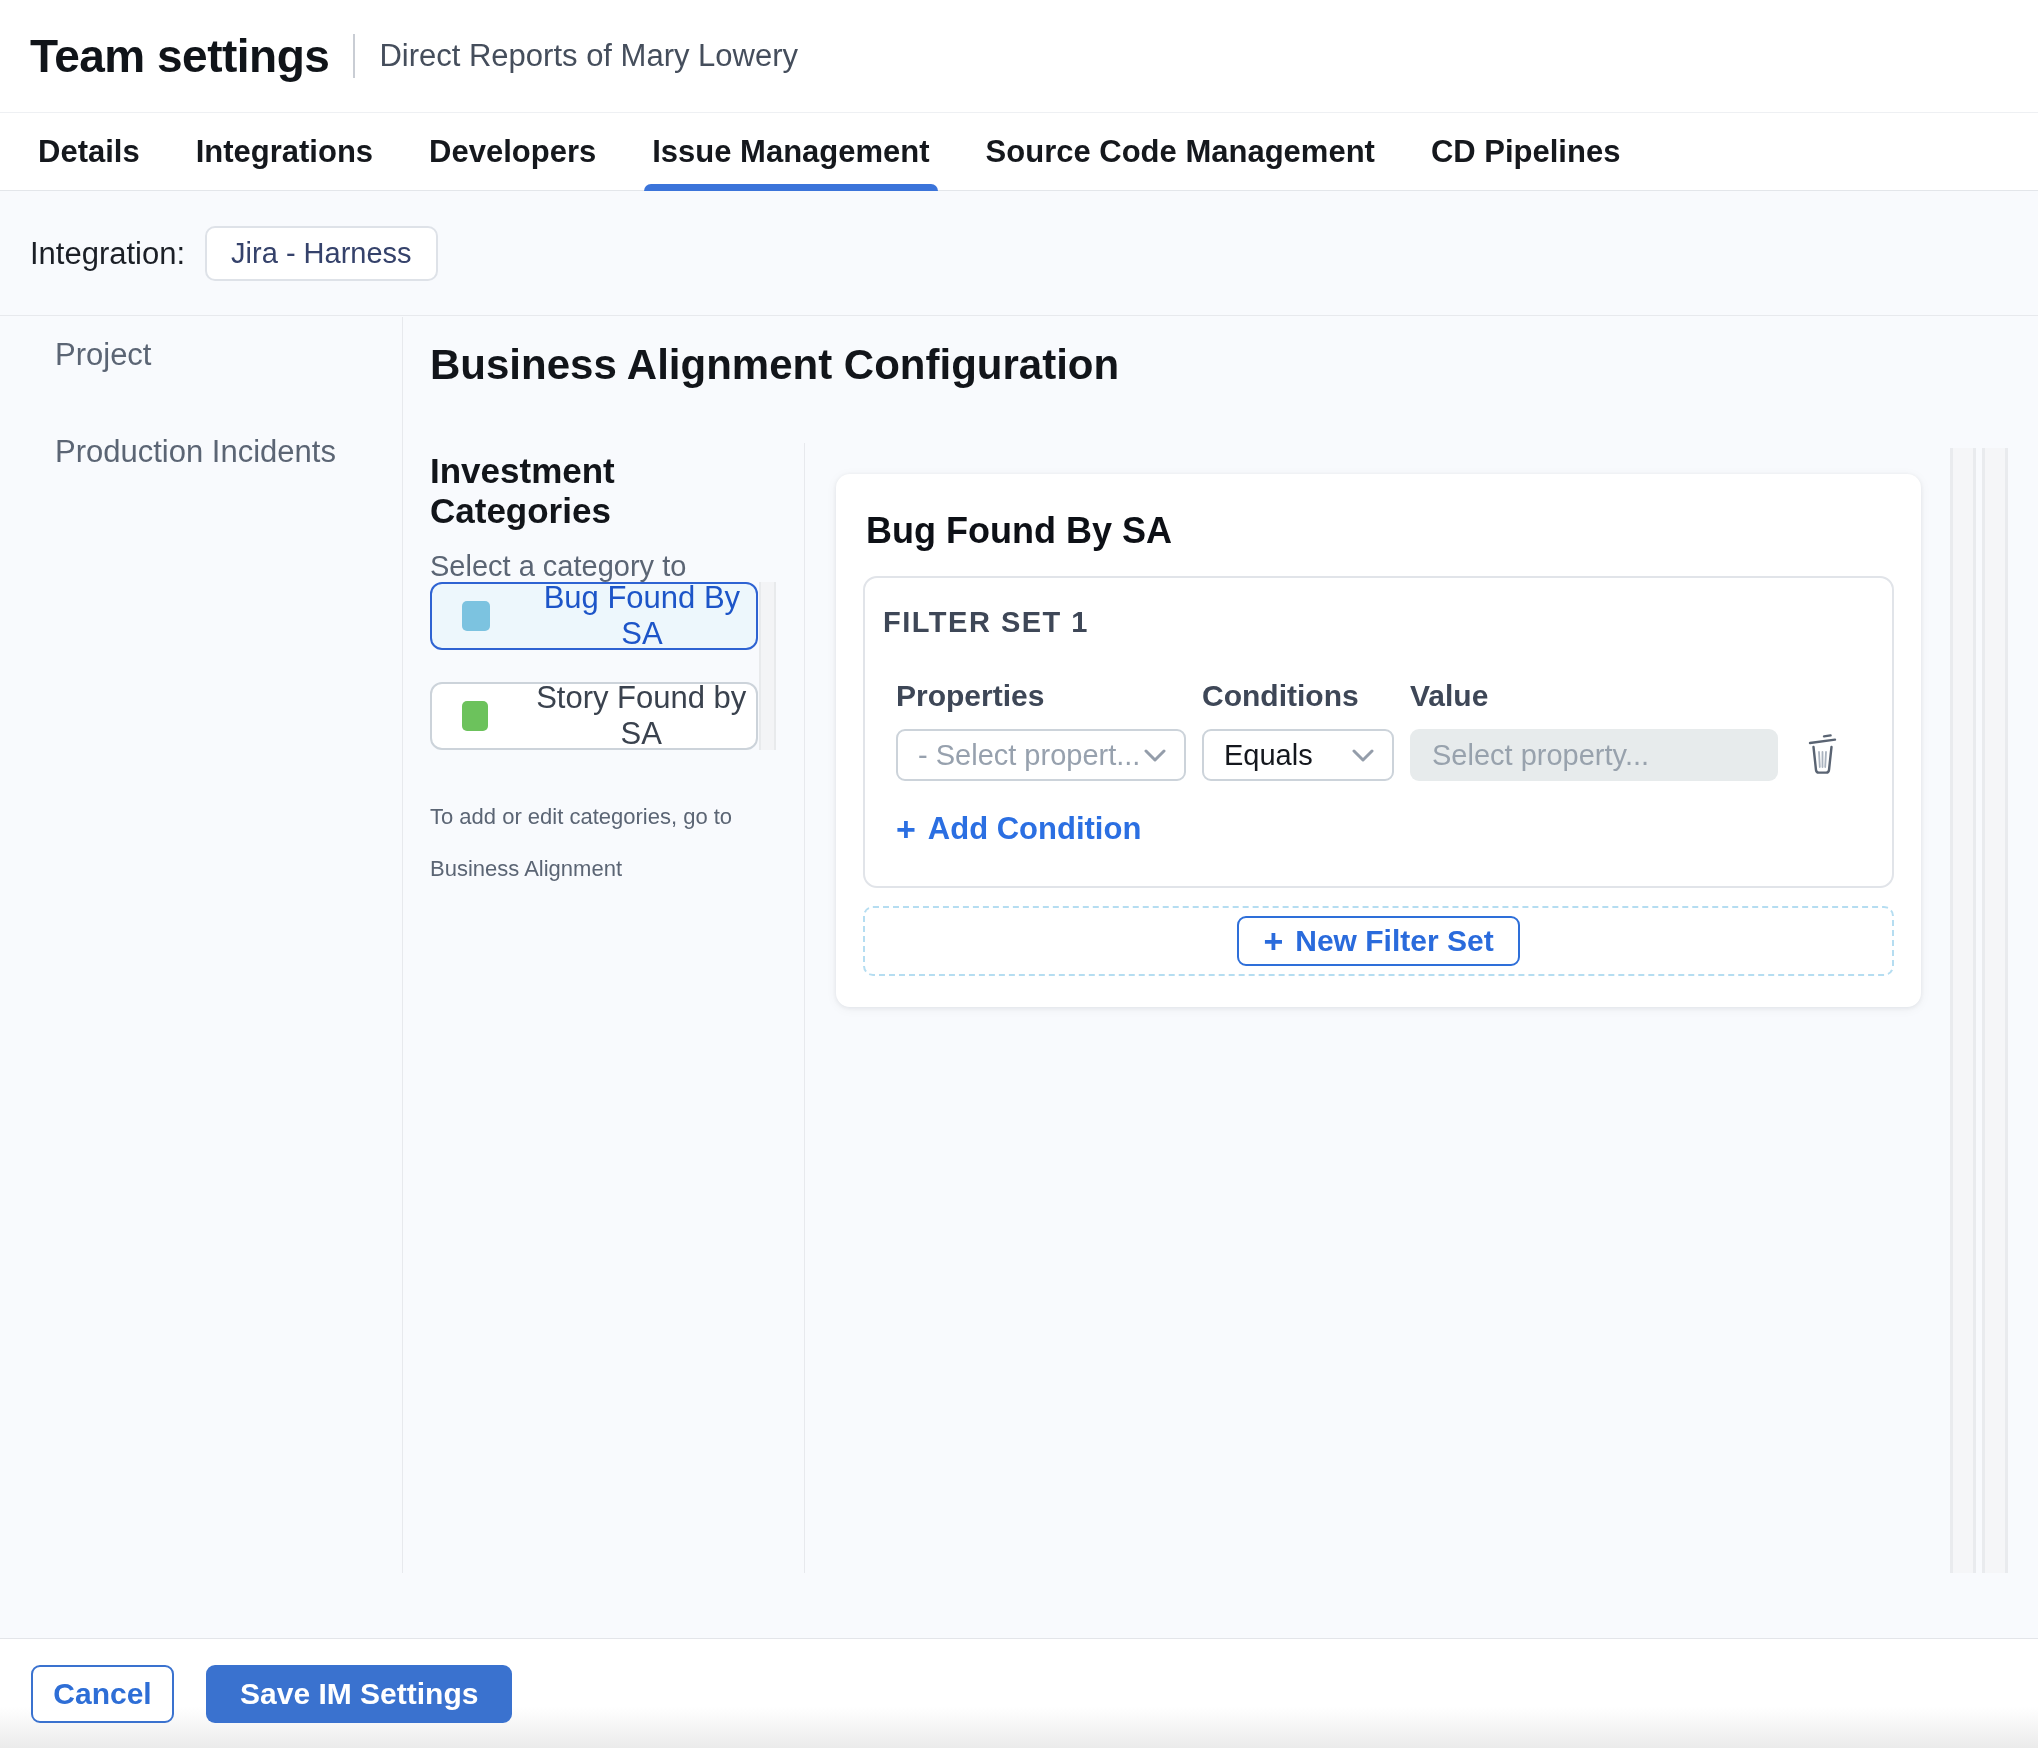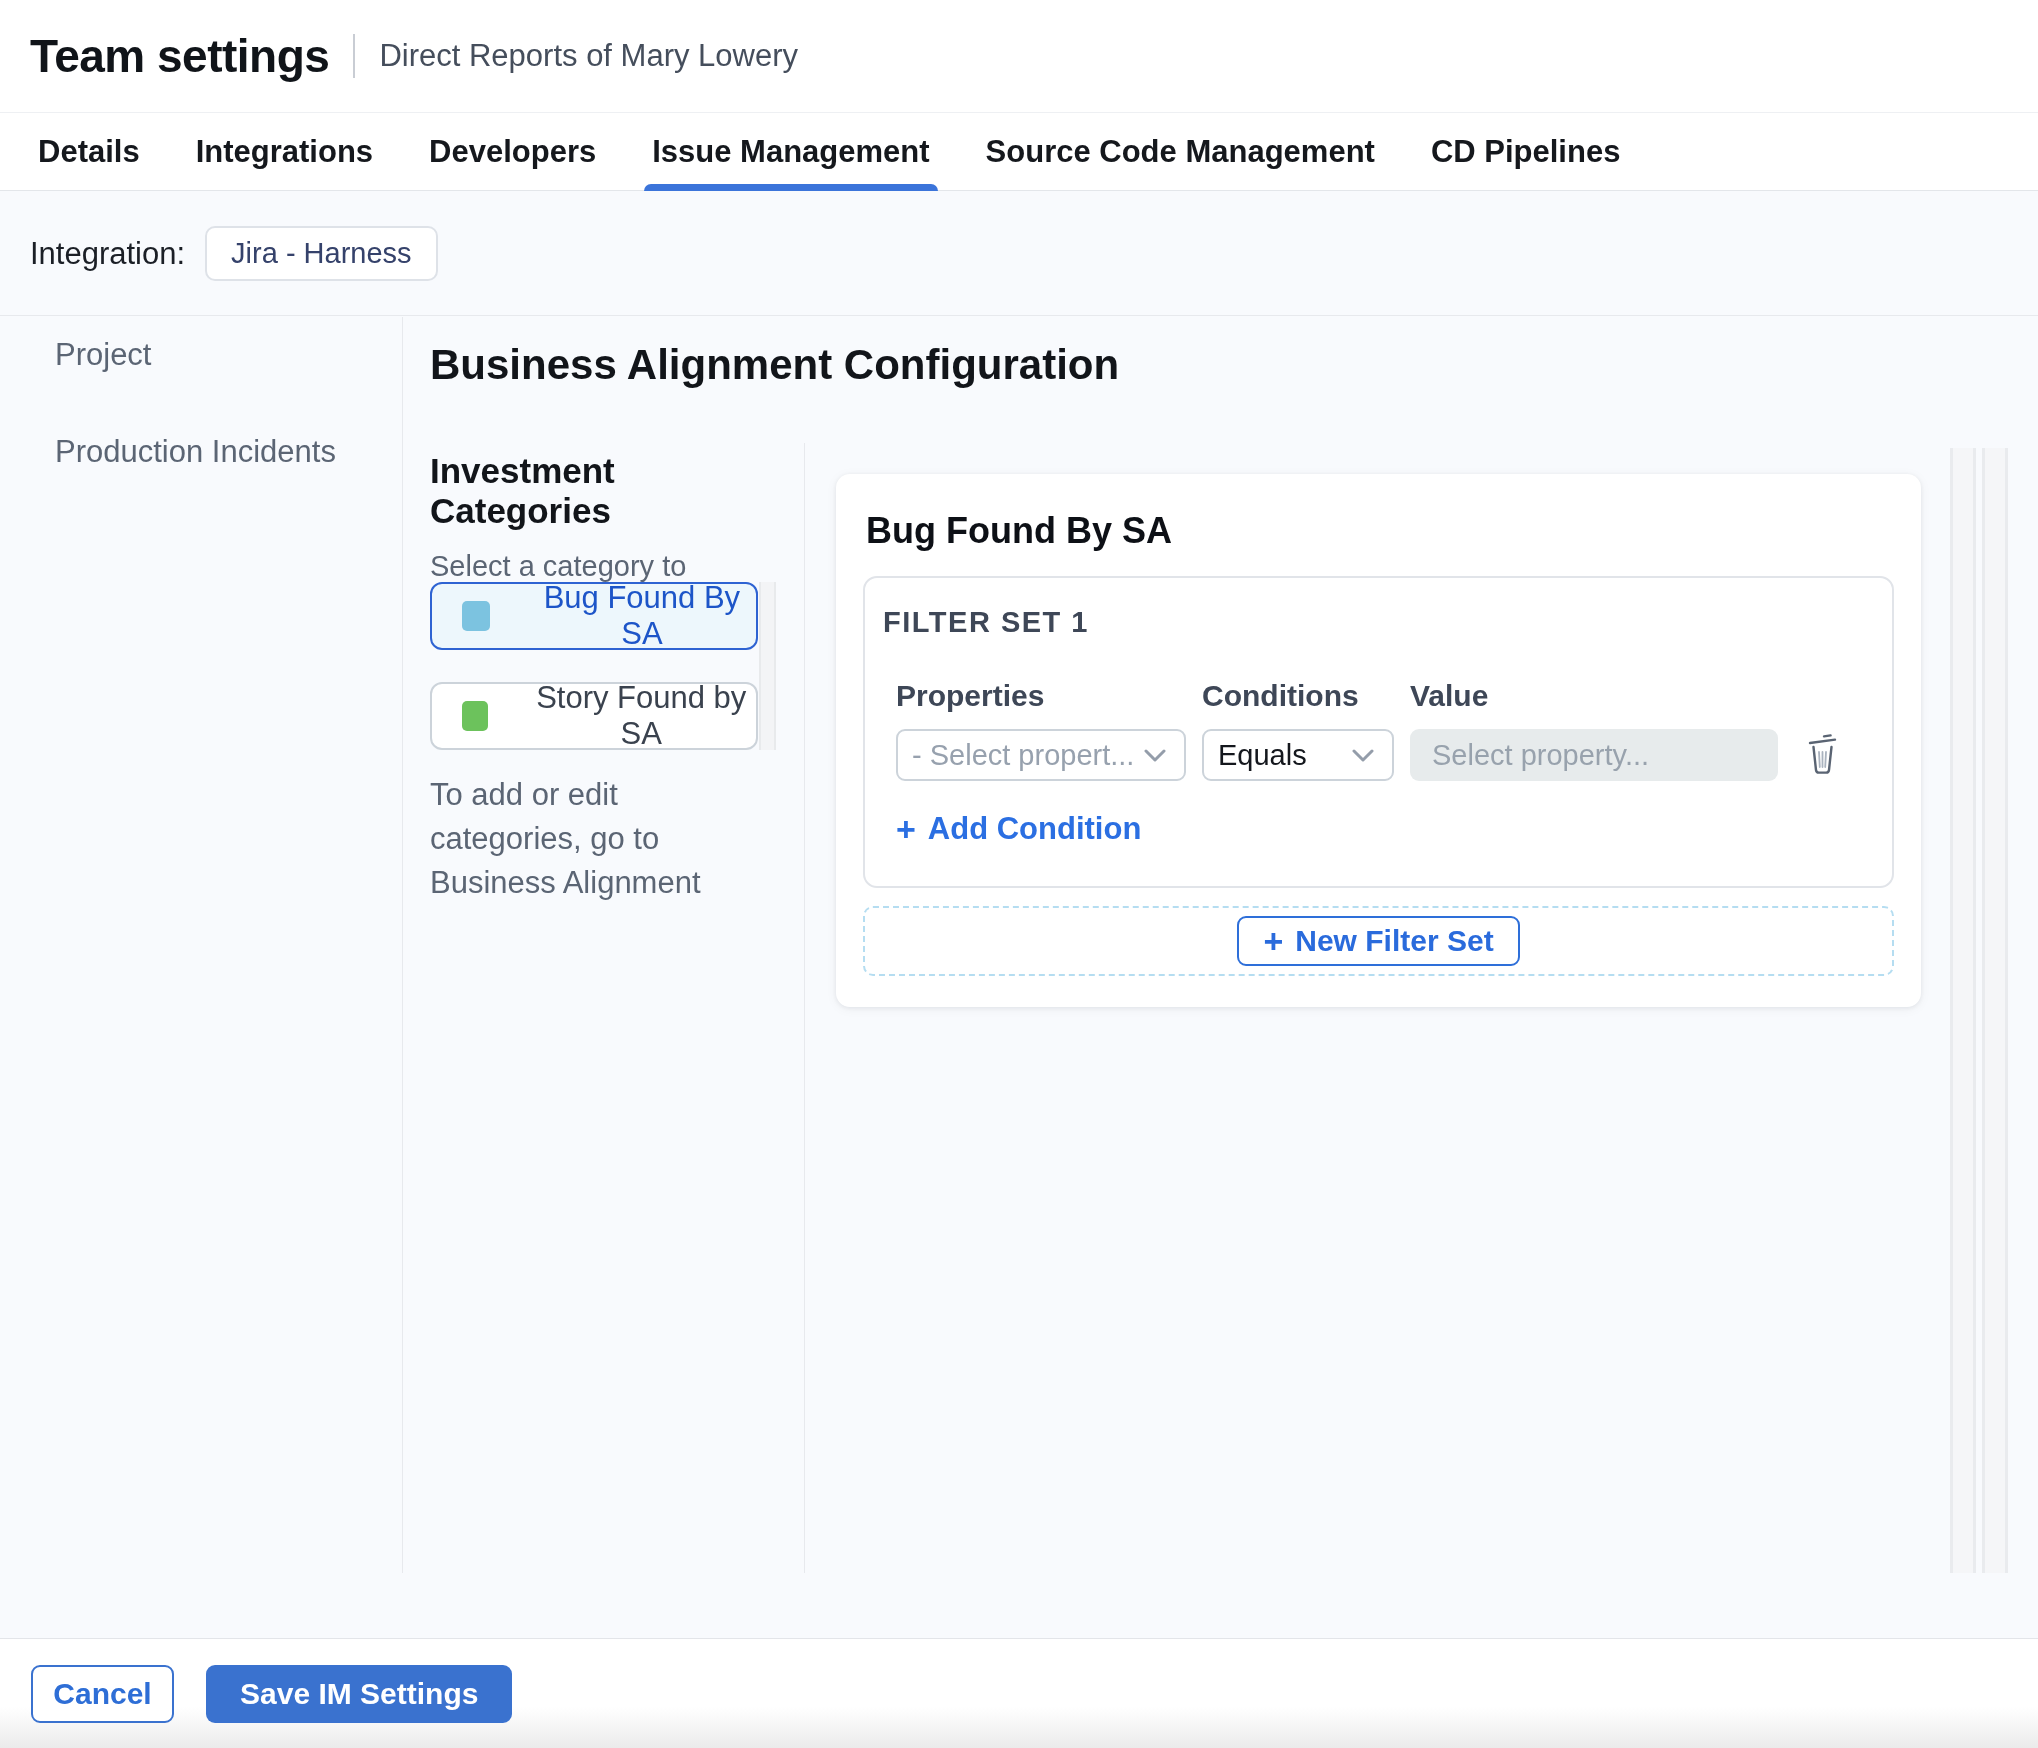--- a/index.html
+++ b/index.html
@@ -52,37 +52,37 @@
   .cat-btn { position:absolute; left:26px; width:328px; height:68px; border-radius:12px;
              display:flex; align-items:center; padding-left:30px; gap:38px;
              background:#fff; border:2px solid #ccd3da; cursor:pointer; font-family:inherit; }
   .cat-btn.b1 { top:139px; } .cat-btn.b2 { top:239px; }
   .cat-btn.selected { background:#edf7fc; border-color:#2e63d2; }
   .swatch { width:30px; height:30px; border-radius:5px; display:block; background:#ccc; }
   .cat-label { font-size:31px; color:#3a424e; }
   .cat-btn.selected .cat-label { color:#1d55c8; }
   .cat-scroll { position:absolute; left:355px; top:139px; width:17px; height:168px;
                 background:#f3f4f6; border-left:2px solid #e8eaec; border-right:2px solid #e8eaec; }
-  .cat-note { position:absolute; left:26px; top:330px; width:335px; font-size:31px;
-              line-height:44px; color:#5b6574; }
+  .cat-note { position:absolute; left:26px; top:348px; width:335px; font-size:22px;
+              line-height:52px; color:#5b6574; }
 
   
   .config { position:absolute; left:401px; top:0; right:0; bottom:0; }
   .card { position:absolute; left:31px; top:31px; width:1085px; height:533px; background:#fff;
           border-radius:14px; box-shadow:0 1px 4px rgba(16,24,40,.07), 0 2px 12px rgba(16,24,40,.05); }
   .card-title { margin:36px 0 0 30px; font-size:36px; font-weight:700; color:#0d1016; }
   .filterset { position:absolute; left:27px; top:102px; width:1031px; height:312px;
                border:2px solid #e1e4e9; border-radius:14px; }
   .fs-title { margin:28px 0 0 18px; font-size:29px; font-weight:700; letter-spacing:1.5px; color:#3e4757; }
   .fs-grid { display:grid; grid-template-columns:290px 192px 368px 56px; column-gap:16px;
              row-gap:16px; margin:40px 12px 0 31px; align-items:center; }
   .col-h { font-size:30px; font-weight:700; color:#3e4757; }
   .select { height:52px; border:2px solid #ccd3da; border-radius:9px; background:#fff;
             display:flex; align-items:center; justify-content:space-between;
-            padding:0 18px 0 14px; cursor:pointer; }
+            padding:0 18px 0 20px; cursor:pointer; }
   .select .ph { font-size:29px; color:#97a1ae; }
   .select .val { font-size:29px; color:#14171d; }
   .chev { flex:none; }
   .value-input { height:52px; width:100%; border:none; border-radius:9px; background:#e7ebec;
                  padding:0 22px; font-size:29px; color:#3a424e; font-family:inherit; }
   .value-input::placeholder { color:#98a2ad; }
   .trash-btn { background:none; border:none; cursor:pointer; justify-self:center; height:46px; padding:0; }
   .add-cond { display:flex; align-items:center; gap:12px; margin:30px 0 0 31px; width:max-content;
               color:#2b6fe2; font-size:31px; font-weight:700; cursor:pointer; }
   .plus { font-size:34px; font-weight:700; line-height:1; }

